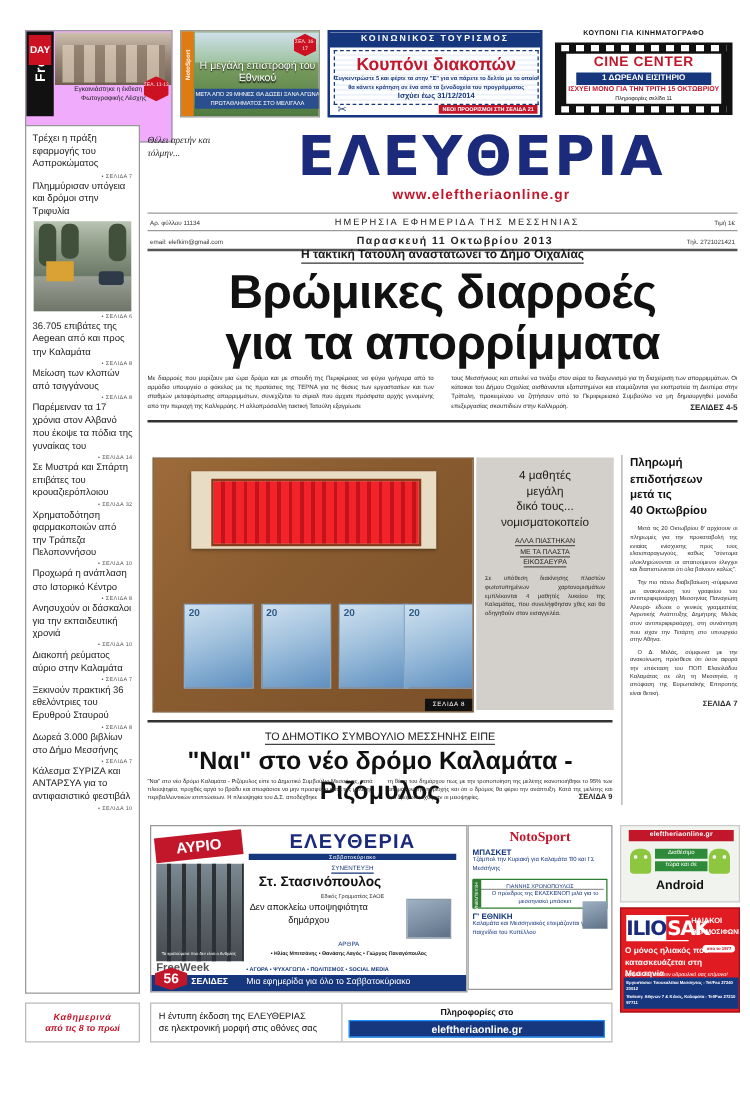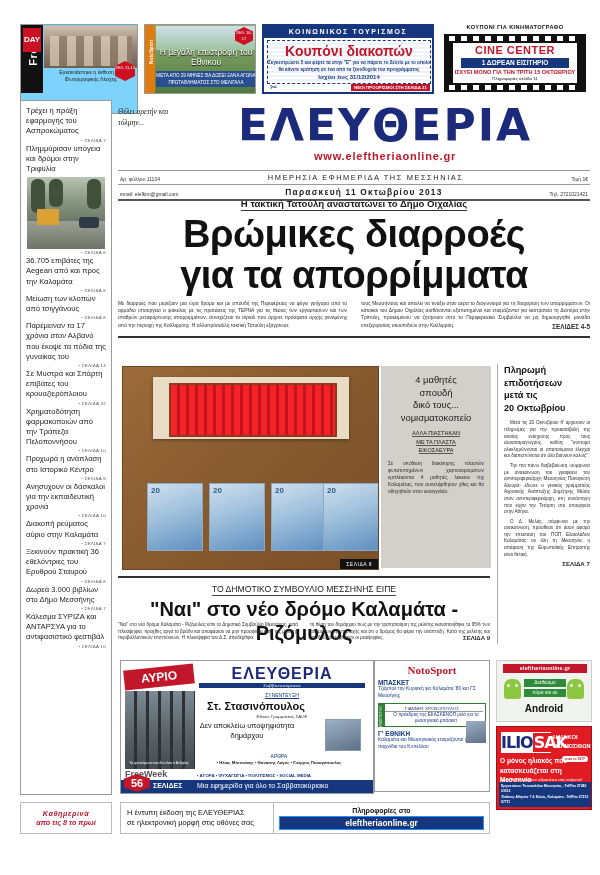--- a/index.html
+++ b/index.html
@@ -9,21 +9,21 @@
     font-family:"Liberation Sans","DejaVu Sans",sans-serif;
     color:#1a1a1a;
   }
   .page{position:absolute;left:0;top:0;width:600px;height:875px;background:#fff;}
 
   
   .top-ads{position:absolute;left:0;top:24px;width:600px;height:70px;}
   .ad{position:absolute;box-sizing:border-box;overflow:hidden;}
 
   
-  .ad1{left:20px;top:0;width:118px;height:90px;background:#7dd3fc;border:1px solid #999;}
+  .ad1{left:20px;top:0;width:118px;height:90px;background:#f0abfc;border:1px solid #999;}
   .ad1 .fd-strip{position:absolute;left:0;top:0;width:22px;height:68px;background:#111;}
   .ad1 .fd-free{position:absolute;left:-14px;top:22px;width:52px;text-align:center;
       transform:rotate(-90deg);color:#fff;font-weight:bold;font-size:11px;letter-spacing:.5px;}
   .ad1 .fd-day{position:absolute;left:2px;top:3px;width:18px;height:24px;background:#cc1122;
       color:#fff;font-weight:bold;font-size:8px;text-align:center;line-height:24px;}
   .ad1 .photo{position:absolute;left:23px;top:1px;width:94px;height:42px;
       background:linear-gradient(180deg,#cdbfae 0%,#9b8a79 45%,#6f6052 100%);}
   .ad1 .photo:after{content:"";position:absolute;left:6px;top:10px;width:82px;height:30px;
       background:repeating-linear-gradient(90deg,#d9c9b6 0 9px,#8d7b6a 9px 17px);opacity:.75;}
   .ad1 .txt{position:absolute;left:24px;top:44px;width:92px;font-size:5.2px;line-height:7px;
@@ -437,38 +437,38 @@
     <div class="note n1"></div>
     <div class="note n2"></div>
     <div class="note n3"></div>
     <div class="note n4"></div>
     <div class="pg">ΣΕΛΙΔΑ 8</div>
   </div>
 
   <div class="greybox">
     <div class="gb-title">
       <div>4 μαθητές</div>
-      <div>σπουδή</div>
+      <div>μεγάλη</div>
       <div>δικό τους...</div>
       <div>νομισματοκοπείο</div>
     </div>
     <div class="gb-sub">
       <div><span>ΑΛΛΑ ΠΙΑΣΤΗΚΑΝ</span></div>
       <div><span>ΜΕ ΤΑ ΠΛΑΣΤΑ</span></div>
       <div><span>ΕΙΚΟΣΑΕΥΡΑ</span></div>
     </div>
     <div class="gb-body">Σε υπόθεση διακίνησης πλαστών φωτοτυπημένων χαρτονομισμάτων εμπλέκονται 4 μαθητές λυκείου της Καλαμάτας, που συνελήφθησαν χθες και θα οδηγηθούν στον εισαγγελέα.</div>
   </div>
 
   <div class="rightcol">
     <div class="rc-title">
       <div>Πληρωμή</div>
       <div>επιδοτήσεων</div>
       <div>μετά τις</div>
-      <div>20 Οκτωβρίου</div>
+      <div>40 Οκτωβρίου</div>
     </div>
     <div class="rc-body">
       <p>Μετά τις 20 Οκτωβρίου θ' αρχίσουν οι πληρωμές για την προκαταβολή της ενιαίας ενίσχυσης προς τους ελαιοπαραγωγούς, καθώς "σύντομα ολοκληρώνονται οι απαιτούμενοι έλεγχοι και διαπιστώνεται ότι όλα βαίνουν καλώς".</p>
       <p>Την πιο πάνω διαβεβαίωση -σύμφωνα με ανακοίνωση του γραφείου του αντιπεριφερειάρχη Μεσσηνίας Παναγιώτη Αλευρά- έδωσε ο γενικός γραμματέας Αγροτικής Ανάπτυξης Δημήτρης Μελάς στον αντιπεριφερειάρχη, στη συνάντηση που είχαν την Τετάρτη στο υπουργείο στην Αθήνα.</p>
       <p>Ο Δ. Μελάς, σύμφωνα με την ανακοίνωση, πρόσθεσε ότι όσον αφορά την επέκταση του ΠΟΠ Ελαιολάδου Καλαμάτας σε όλη τη Μεσσηνία, η απόφαση της Ευρωπαϊκής Επιτροπής είναι θετική.</p>
       <div class="rc-pg">ΣΕΛΙΔΑ 7</div>
     </div>
   </div>
 
   <div class="sep2"></div>

